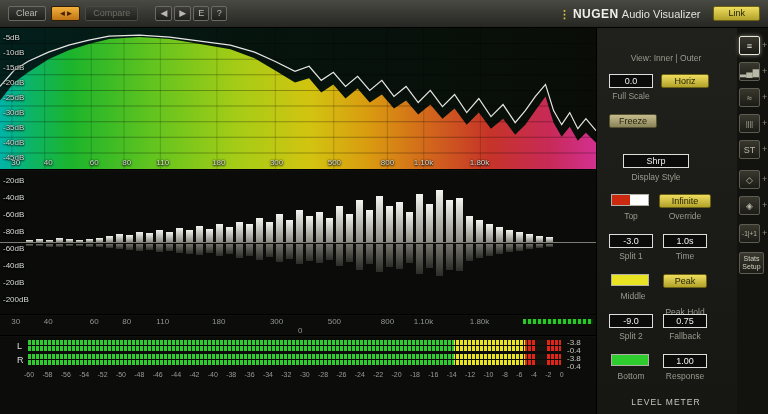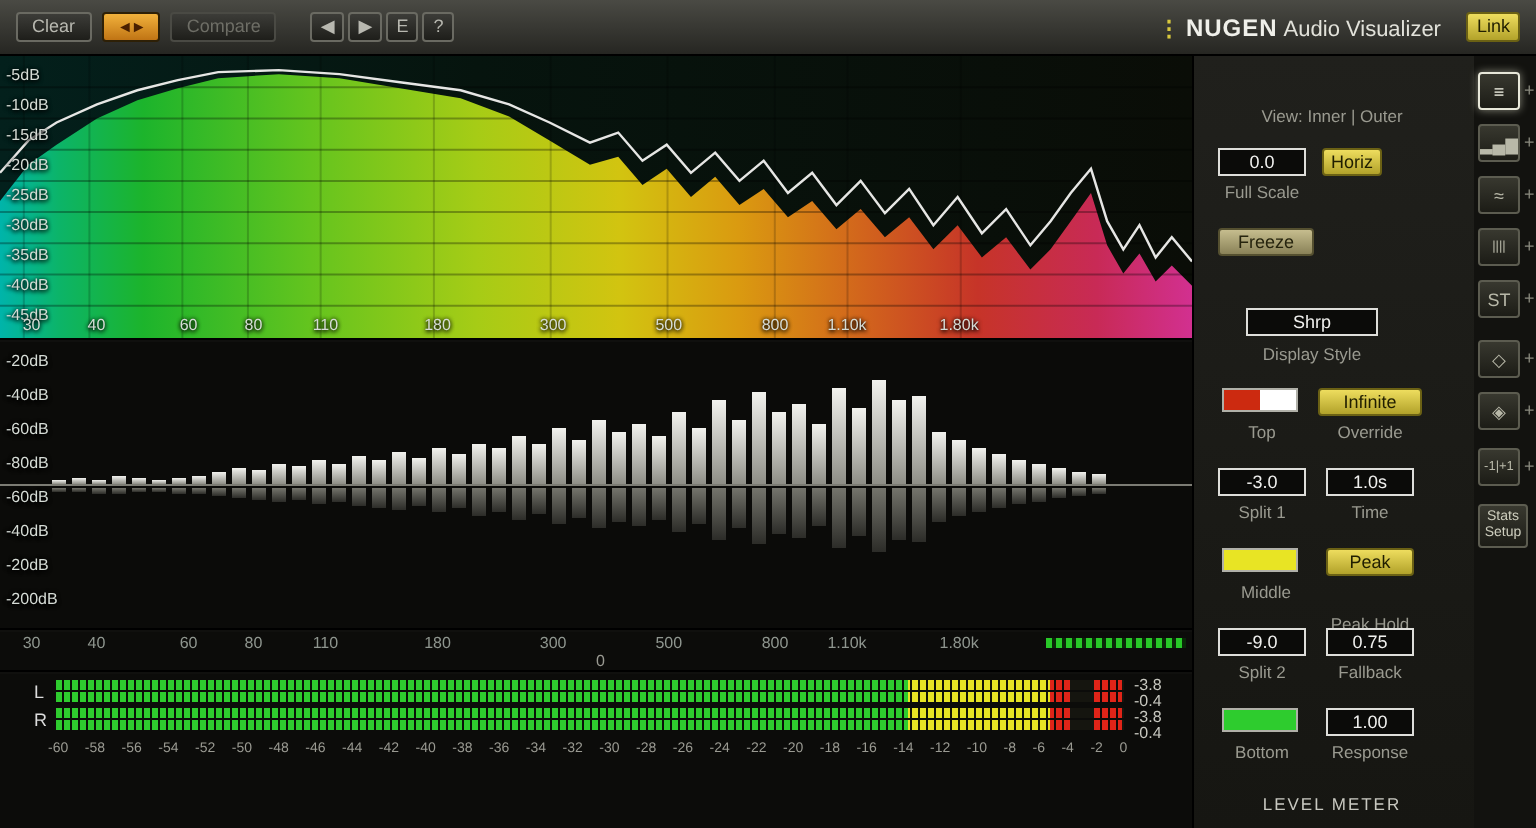--- a/index.html
+++ b/index.html
@@ -18,21 +18,21 @@
   .tb-btn.swap { background:linear-gradient(#f2b23c,#c07414); color:#4a2000; border-color:#2e2006;
                  font-size:8px; font-weight:bold; letter-spacing:-1px; }
   .tb-btn.dim { color:#6e6e66; border-color:#4a4a44; }
   .preset-group { display:flex; align-items:center; gap:2px; margin-left:12px; }
   .preset-field { width:152px; height:15px; font-size:9px; line-height:14px; color:#d8d8d0;
                   background:#242420; border:1px solid #55554d; padding:0 6px; }
   .brand { margin-left:auto; display:flex; align-items:baseline; gap:3px; }
   .brand .dots { color:#d8c83e; font-weight:bold; font-size:11px; }
   .brand .bn { color:#f0f0ea; font-weight:bold; font-size:12px; letter-spacing:.5px; }
   .brand .bs { color:#e2e2da; font-size:11px; }
-  .link-btn { margin-left:8px; height:15px; padding:0 4px; font-size:9px; line-height:13px;
+  .link-btn { margin-left:8px; height:15px; padding:0 14px; font-size:9px; line-height:13px;
               color:#201e00; background:linear-gradient(#eedd5e,#b2a22a);
               border:1px solid #6b6114; border-radius:2px; }
 
   
   .spectrum-panel { position:absolute; left:0; top:28px; width:596px; height:142px;
                     background:linear-gradient(90deg,#03201c,#06140e 40%,#0a0d07);
                     border-bottom:1px solid #000; }
   .spectrum-panel svg { position:absolute; left:0; top:0; width:100%; height:100%; }
   .ax-lab { position:absolute; font-size:8px; line-height:8px; color:#d6dcd6;
             text-shadow:0 1px 2px #000, 0 0 2px #000; z-index:3; white-space:nowrap; }
@@ -366,21 +366,21 @@
         <div class="hold" style="left: 97.2%; width: 2.6%; background-color: rgb(224, 36, 24);"></div>
       </div>
       <span class="readout" style="top: 18px;">-3.8</span>
       <span class="readout" style="top: 26px;">-0.4</span>
     </div>
 
   <div class="sidebar">
     <div class="slab" style="left:4px;top:26px;width:130px">View: Inner | Outer</div>
 
     <div class="vbox" style="left:12px;top:46px;width:44px">0.0</div>
-    <div class="ybtn" style="left:64px;top:46px;width:30px">Horiz</div>
+    <div class="ybtn" style="left:64px;top:46px;width:48px">Horiz</div>
     <div class="slab" style="left:0;top:64px;width:68px">Full Scale</div>
 
     <div class="ybtn freeze" style="left:12px;top:86px;width:48px">Freeze</div>
 
     <div class="vbox" style="left:26px;top:126px;width:66px">Shrp</div>
     <div class="slab" style="left:4px;top:145px;width:110px">Display Style</div>
 
     <div class="swatch" style="left:14px;top:166px;width:38px">
       <i style="background:#cc2a10"></i>
       <i style="background:#ffffff"></i>

